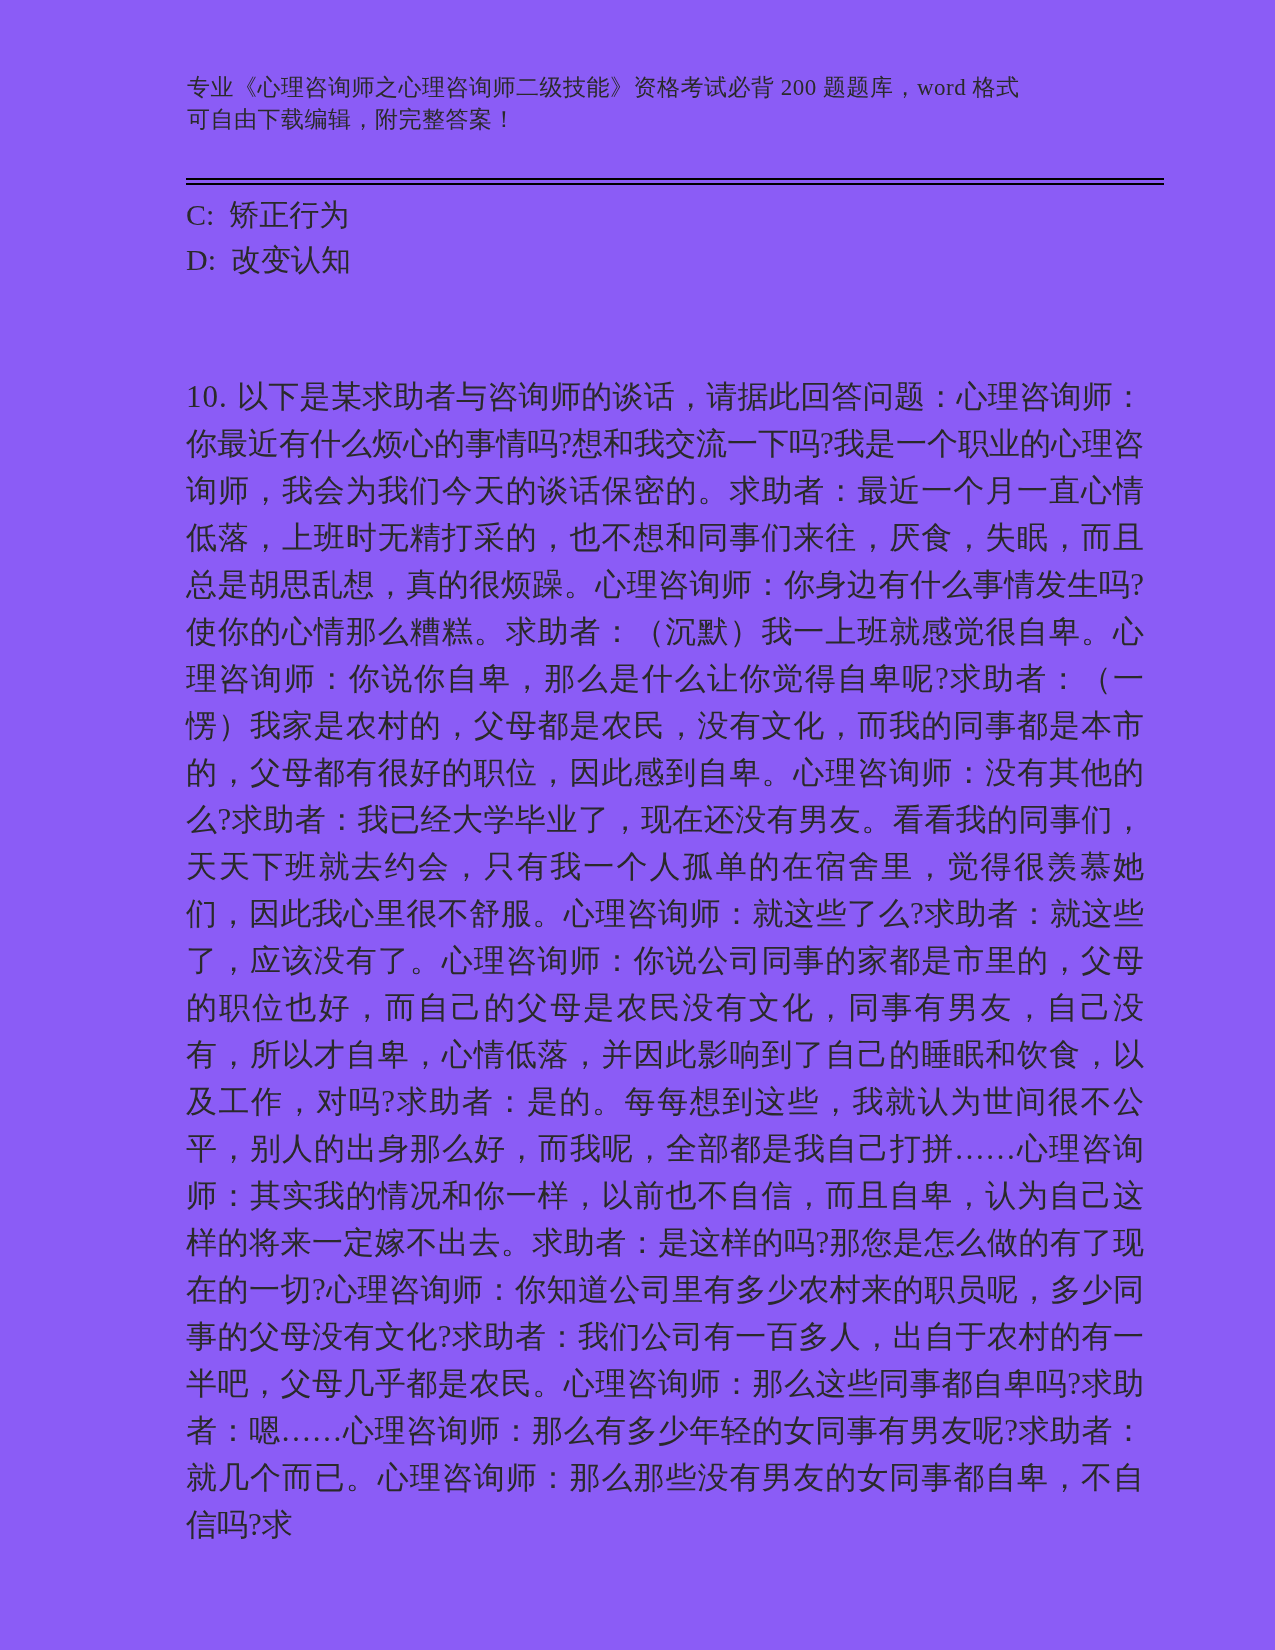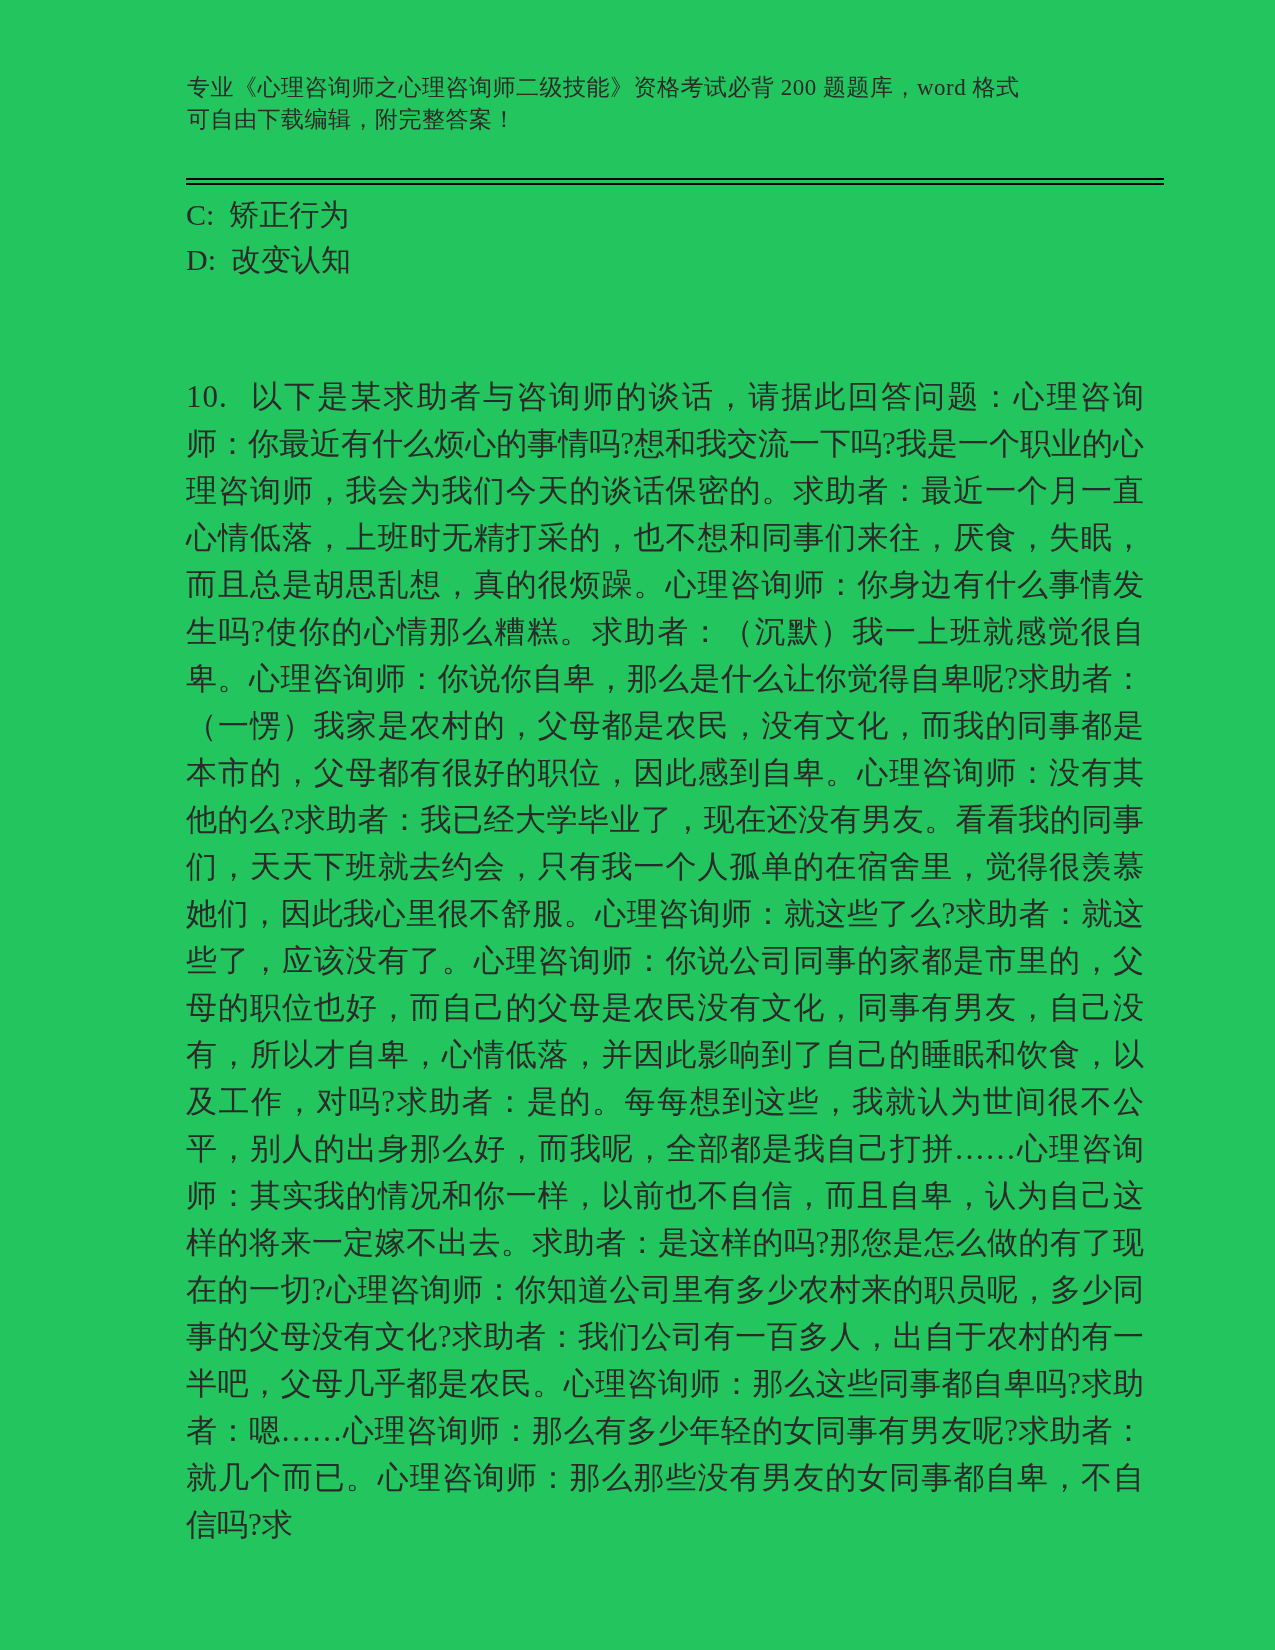--- a/index.html
+++ b/index.html
@@ -11,21 +11,21 @@
     width: 1275px;
     height: 1650px;
     position: relative;
     overflow: hidden;
     font-family: "Liberation Serif", "DejaVu Serif", serif;
     color: #1f1f1f;
   }
   .page {
     position: absolute;
     inset: 0;
-    background: #22c55e;
+    background: #8b5cf6;
   }
   .doc-header {
     position: absolute;
     left: 187px;
     top: 72px;
     width: 980px;
     font-size: 23px;
     line-height: 32px;
     font-weight: 400;
     color: #2a2a2a;
@@ -74,21 +74,21 @@
     left: 186px;
     top: 373px;
     width: 958px;
     font-size: 31px;
     line-height: 47px;
     text-align: justify;
     color: #2a2a2a;
   }
   .question .q-num {
     display: inline-block;
-    margin-right: 21px;
+    margin-right: 9px;
     letter-spacing: 1px;
   }
 </style>
 </head>
 <body>
 
 <div class="page">
 
   <div class="doc-header">
     <div class="h-line">专业《心理咨询师之心理咨询师二级技能》资格考试必背 200 题题库，word 格式</div>

